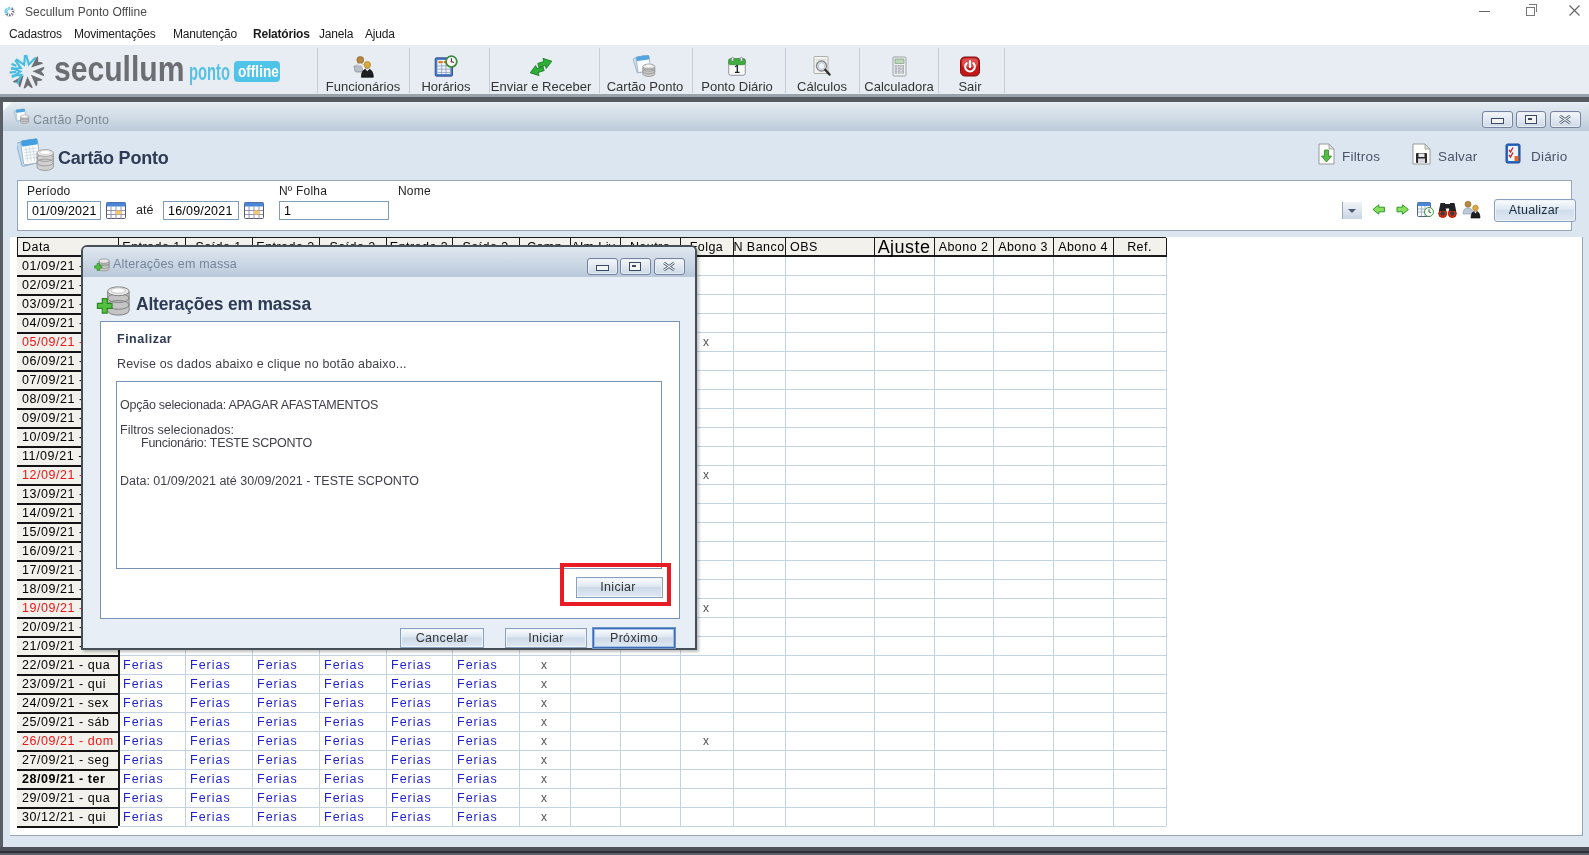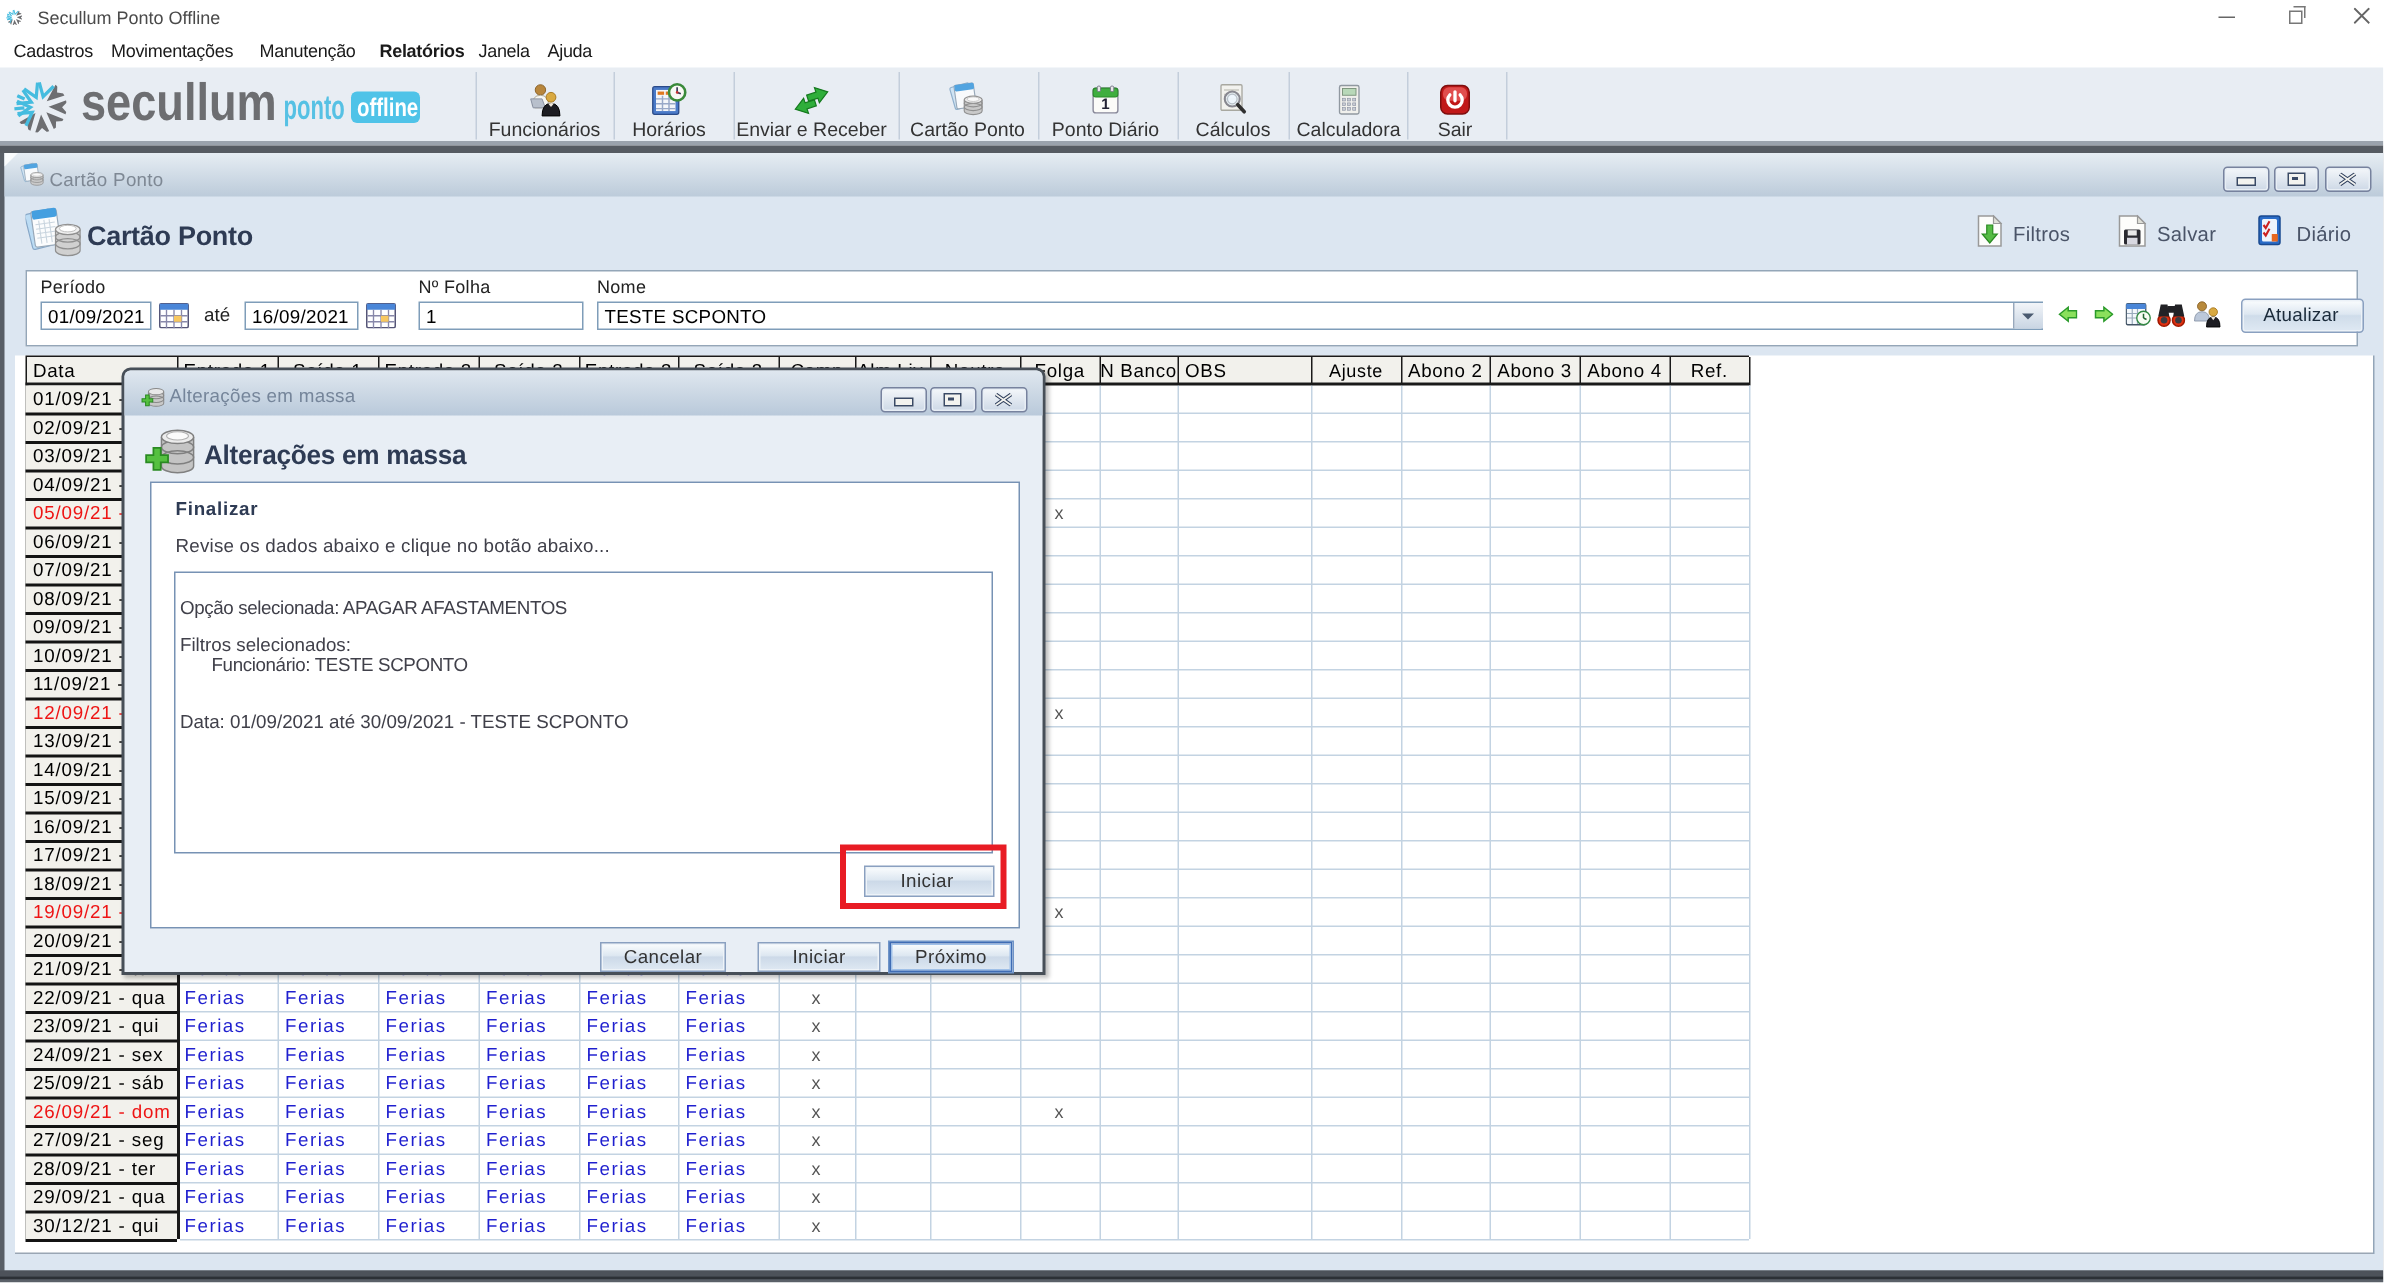--- a/index.html
+++ b/index.html
@@ -307,23 +307,20 @@
           <line x1="15" y1="4.5" x2="15" y2="17"></line>
         </g>
         <rect x="10" y="8.5" width="5" height="4" fill="#f8c860"></rect>
       </g>
     </svg>
     <div class="tx" style="left:279px;top:191px;font-size:12px;color:#222;font-weight:normal;letter-spacing:0.2px;transform:translateY(-50%);">Nº Folha</div>
     <div class="abs" style="left:279px;top:201px;width:110px;height:19px;border:1px solid #7f9db9;background:#fff;box-sizing:border-box;">
       <span style="position:absolute;left:4px;top:50%;transform:translateY(-50%);font-size:12.5px;color:#000;letter-spacing:0.2px;white-space:nowrap;">1</span>
     </div>
     <div class="tx" style="left:398px;top:191px;font-size:12px;color:#222;font-weight:normal;letter-spacing:0.2px;transform:translateY(-50%);">Nome</div>
-    <div class="abs" style="left:398px;top:201px;width:964px;height:19px;border:1px solid #7f9db9;background:#fff;box-sizing:border-box;">
-      <span style="position:absolute;left:4px;top:50%;transform:translateY(-50%);font-size:12.5px;color:#000;letter-spacing:0.2px;white-space:nowrap;">TESTE SCPONTO</span>
-    </div>
     <div class="abs" style="left:1342px;top:202px;width:19px;height:17px;background:linear-gradient(#f2f5f9,#c9d5e3);border-left:1px solid #98a8bc;">
       <div style="position:absolute;left:5px;top:7px;width:0;height:0;border-left:4px solid transparent;border-right:4px solid transparent;border-top:4px solid #4a5a70;"></div>
     </div>
     <svg class="abs" style="left:1372px;top:203px" width="13" height="13" viewBox="0 0 13 13">
       <path d="M1 6.5 L6.8 1.8 L6.8 4.2 L12.4 4.2 L12.4 8.8 L6.8 8.8 L6.8 11.2 Z" fill="#8ae05c" stroke="#2a9a2a" stroke-width="1"></path>
     </svg>
     <svg class="abs" style="left:1396px;top:203px" width="13" height="13" viewBox="0 0 13 13">
       <path d="M12.4 6.5 L6.6 1.8 L6.6 4.2 L1 4.2 L1 8.8 L6.6 8.8 L6.6 11.2 Z" fill="#8ae05c" stroke="#2a9a2a" stroke-width="1"></path>
     </svg>
     <svg class="abs" style="left:1417px;top:201px" width="17" height="17" viewBox="0 0 17 17">
@@ -393,21 +390,21 @@
     <div class="tx" style="left:285.5px;top:247px;font-size:12.5px;color:#000;font-weight:normal;letter-spacing:0.45px;transform:translate(-50%,-50%);">Entrada 2</div>
     <div class="tx" style="left:352.5px;top:247px;font-size:12.5px;color:#000;font-weight:normal;letter-spacing:0.45px;transform:translate(-50%,-50%);">Saída 2</div>
     <div class="tx" style="left:419.0px;top:247px;font-size:12.5px;color:#000;font-weight:normal;letter-spacing:0.45px;transform:translate(-50%,-50%);">Entrada 3</div>
     <div class="tx" style="left:485.5px;top:247px;font-size:12.5px;color:#000;font-weight:normal;letter-spacing:0.45px;transform:translate(-50%,-50%);">Saída 3</div>
     <div class="tx" style="left:544.5px;top:247px;font-size:12.5px;color:#000;font-weight:normal;letter-spacing:0.45px;transform:translate(-50%,-50%);">Comp</div>
     <div class="tx" style="left:595.0px;top:247px;font-size:12.5px;color:#000;font-weight:normal;letter-spacing:0.45px;transform:translate(-50%,-50%);">Alm.Liv.</div>
     <div class="tx" style="left:650.0px;top:247px;font-size:12.5px;color:#000;font-weight:normal;letter-spacing:0.45px;transform:translate(-50%,-50%);">Neutro</div>
     <div class="tx" style="left:706.5px;top:247px;font-size:12.5px;color:#000;font-weight:normal;letter-spacing:0.45px;transform:translate(-50%,-50%);">Folga</div>
     <div class="tx" style="left:759.0px;top:247px;font-size:12.5px;color:#000;font-weight:normal;letter-spacing:0.45px;transform:translate(-50%,-50%);">N Banco</div>
     <div class="tx" style="left:790px;top:247px;font-size:12.5px;color:#000;font-weight:normal;letter-spacing:0.45px;transform:translateY(-50%);">OBS</div>
-    <div class="tx" style="left:904.0px;top:247px;font-size:12px;color:#000;font-weight:normal;letter-spacing:0.45px;transform:translate(-50%,-50%);">Ajuste</div>
+    <div class="tx" style="left:904.0px;top:247px;font-size:18px;color:#000;font-weight:normal;letter-spacing:0.45px;transform:translate(-50%,-50%);">Ajuste</div>
     <div class="tx" style="left:963.5px;top:247px;font-size:12.5px;color:#000;font-weight:normal;letter-spacing:0.45px;transform:translate(-50%,-50%);">Abono 2</div>
     <div class="tx" style="left:1023.0px;top:247px;font-size:12.5px;color:#000;font-weight:normal;letter-spacing:0.45px;transform:translate(-50%,-50%);">Abono 3</div>
     <div class="tx" style="left:1083.0px;top:247px;font-size:12.5px;color:#000;font-weight:normal;letter-spacing:0.45px;transform:translate(-50%,-50%);">Abono 4</div>
     <div class="tx" style="left:1139.5px;top:247px;font-size:12.5px;color:#000;font-weight:normal;letter-spacing:0.45px;transform:translate(-50%,-50%);">Ref.</div>
     <div class="abs" style="left:185px;top:257px;width:1px;height:569px;background:#c3d3e2;"></div>
     <div class="abs" style="left:252px;top:257px;width:1px;height:569px;background:#c3d3e2;"></div>
     <div class="abs" style="left:319px;top:257px;width:1px;height:569px;background:#c3d3e2;"></div>
     <div class="abs" style="left:386px;top:257px;width:1px;height:569px;background:#c3d3e2;"></div>
     <div class="abs" style="left:452px;top:257px;width:1px;height:569px;background:#c3d3e2;"></div>
     <div class="abs" style="left:519px;top:257px;width:1px;height:569px;background:#c3d3e2;"></div>
@@ -693,21 +690,21 @@
     <div class="tx" style="left:22px;top:760px;font-size:12.5px;color:#000;letter-spacing:0.55px;transform:translateY(-50%);">27/09/21 - seg</div>
     <div class="abs" style="left:120px;top:769px;width:1046px;height:1px;background:#c3d3e2;"></div>
     <div class="tx" style="left:123px;top:760px;font-size:12.5px;color:#1f1fcf;letter-spacing:1px;transform:translateY(-50%);">Ferias</div>
     <div class="tx" style="left:190px;top:760px;font-size:12.5px;color:#1f1fcf;letter-spacing:1px;transform:translateY(-50%);">Ferias</div>
     <div class="tx" style="left:257px;top:760px;font-size:12.5px;color:#1f1fcf;letter-spacing:1px;transform:translateY(-50%);">Ferias</div>
     <div class="tx" style="left:324px;top:760px;font-size:12.5px;color:#1f1fcf;letter-spacing:1px;transform:translateY(-50%);">Ferias</div>
     <div class="tx" style="left:391px;top:760px;font-size:12.5px;color:#1f1fcf;letter-spacing:1px;transform:translateY(-50%);">Ferias</div>
     <div class="tx" style="left:457px;top:760px;font-size:12.5px;color:#1f1fcf;letter-spacing:1px;transform:translateY(-50%);">Ferias</div>
     <div class="tx" style="left:544px;top:760px;font-size:12px;color:#555;transform:translate(-50%,-50%);">x</div>
     <div class="abs" style="left:17px;top:788px;width:101px;height:1.5px;background:#141414;"></div>
-    <div class="tx" style="left:22px;top:779px;font-size:12.5px;color:#000;letter-spacing:0.55px;transform:translateY(-50%);">28/09/21 - ter</div>
+    <div class="tx" style="left:22px;top:779px;font-size:12.5px;color:#000;letter-spacing:0.55px;transform:translateY(-50%);font-weight:bold;">28/09/21 - ter</div>
     <div class="abs" style="left:120px;top:788px;width:1046px;height:1px;background:#c3d3e2;"></div>
     <div class="tx" style="left:123px;top:779px;font-size:12.5px;color:#1f1fcf;letter-spacing:1px;transform:translateY(-50%);">Ferias</div>
     <div class="tx" style="left:190px;top:779px;font-size:12.5px;color:#1f1fcf;letter-spacing:1px;transform:translateY(-50%);">Ferias</div>
     <div class="tx" style="left:257px;top:779px;font-size:12.5px;color:#1f1fcf;letter-spacing:1px;transform:translateY(-50%);">Ferias</div>
     <div class="tx" style="left:324px;top:779px;font-size:12.5px;color:#1f1fcf;letter-spacing:1px;transform:translateY(-50%);">Ferias</div>
     <div class="tx" style="left:391px;top:779px;font-size:12.5px;color:#1f1fcf;letter-spacing:1px;transform:translateY(-50%);">Ferias</div>
     <div class="tx" style="left:457px;top:779px;font-size:12.5px;color:#1f1fcf;letter-spacing:1px;transform:translateY(-50%);">Ferias</div>
     <div class="tx" style="left:544px;top:779px;font-size:12px;color:#555;transform:translate(-50%,-50%);">x</div>
     <div class="abs" style="left:17px;top:807px;width:101px;height:1.5px;background:#141414;"></div>
     <div class="tx" style="left:22px;top:798px;font-size:12.5px;color:#000;letter-spacing:0.55px;transform:translateY(-50%);">29/09/21 - qua</div>

